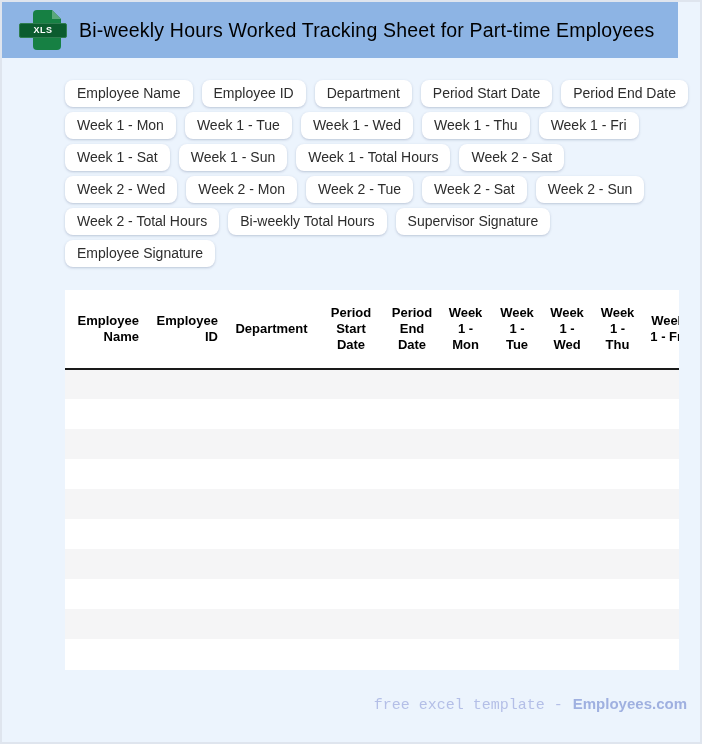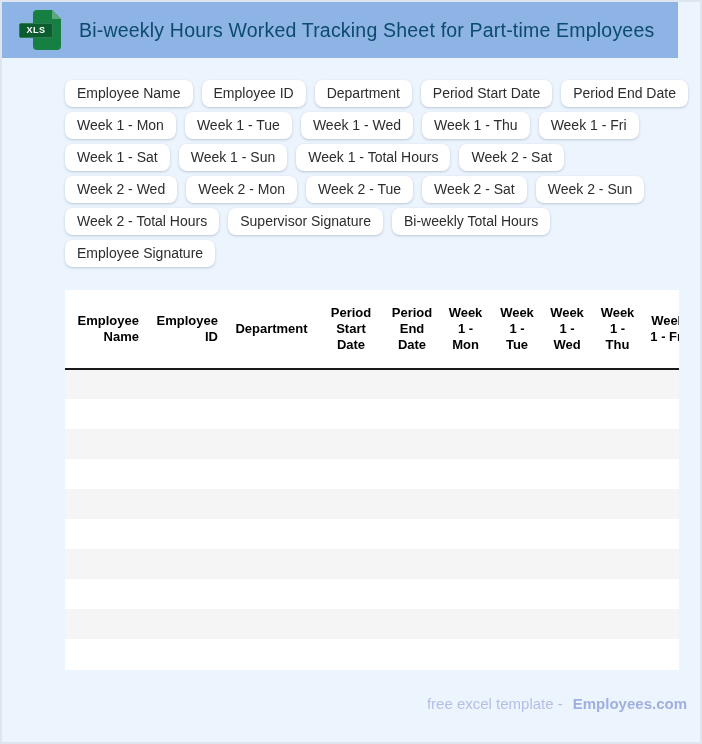--- a/index.html
+++ b/index.html
@@ -34,32 +34,32 @@
   }
   .xls-fold {
     position:absolute; right:0; top:0;
     width:0; height:0;
     border-left:9px solid #5aa87b;
     border-top:9px solid #8db4e4;
     border-top-right-radius:2px;
   }
   .xls-band {
     position:absolute; left:-14px; top:13px;
-    width:34px; height:15px;
+    width:48px; height:15px;
     background:#0b5c2e;
     border:1px solid #2e7d4f;
     border-radius:2px;
     color:#ffffff;
     font-size:9px; font-weight:bold;
     line-height:13px; text-align:center;
     letter-spacing:0.5px;
   }
   .title-text {
     margin-left:18px;
-    color:#0c4a6e;
+    color:#000000;
     font-size:19.5px;
     font-weight:400;
     letter-spacing:0.2px;
     white-space:nowrap;
   }
 
   
   .chips {
     margin:22px 0 0 63px;
     width:620px;
@@ -111,21 +111,21 @@
 
   
   .footer {
     margin-top:25px;
     padding-right:13px;
     display:flex;
     justify-content:flex-end;
     align-items:baseline;
     font-size:15px;
   }
-  .footer-prefix { color:#b4bfe7; font-weight:400; }
+  .footer-prefix { color:#b4bfe7; font-weight:400;font-family:Liberation Mono, monospace; }
   .footer-brand  { color:#9fb0e0; font-weight:bold; text-decoration:none; margin-left:10px; }
 </style>
 </head>
 <body>
 
 <div class="page">
 
   <header class="titlebar">
     <div class="xls-icon">
       <div class="xls-body"></div>
@@ -158,22 +158,22 @@
       </div>
       <div class="chip-row">
         <span class="chip">Week 2 - Wed</span>
         <span class="chip">Week 2 - Mon</span>
         <span class="chip">Week 2 - Tue</span>
         <span class="chip">Week 2 - Sat</span>
         <span class="chip">Week 2 - Sun</span>
       </div>
       <div class="chip-row">
         <span class="chip">Week 2 - Total Hours</span>
+        <span class="chip">Bi-weekly Total Hours</span>
         <span class="chip">Supervisor Signature</span>
-        <span class="chip">Bi-weekly Total Hours</span>
       </div>
       <div class="chip-row">
         <span class="chip">Employee Signature</span>
       </div>
     </div>
 
   <div class="table-wrap">
     <table>
       <colgroup id="cols">
           <col style="width: 82px;">

